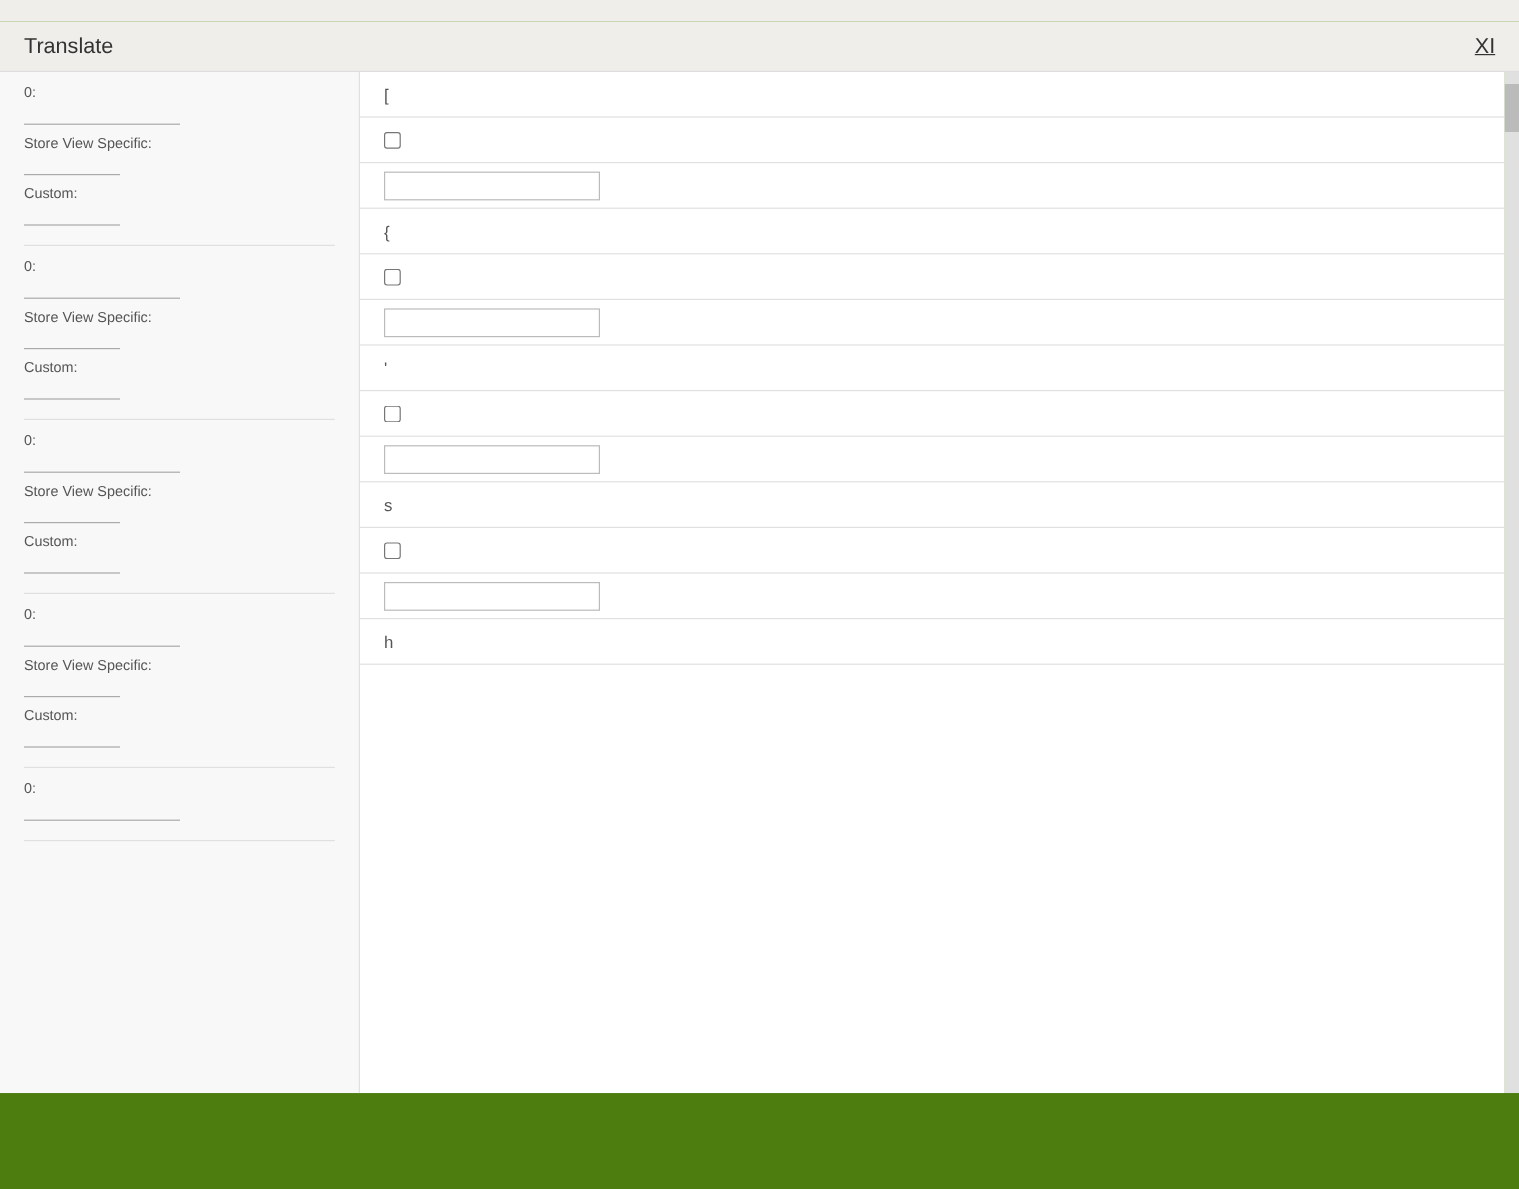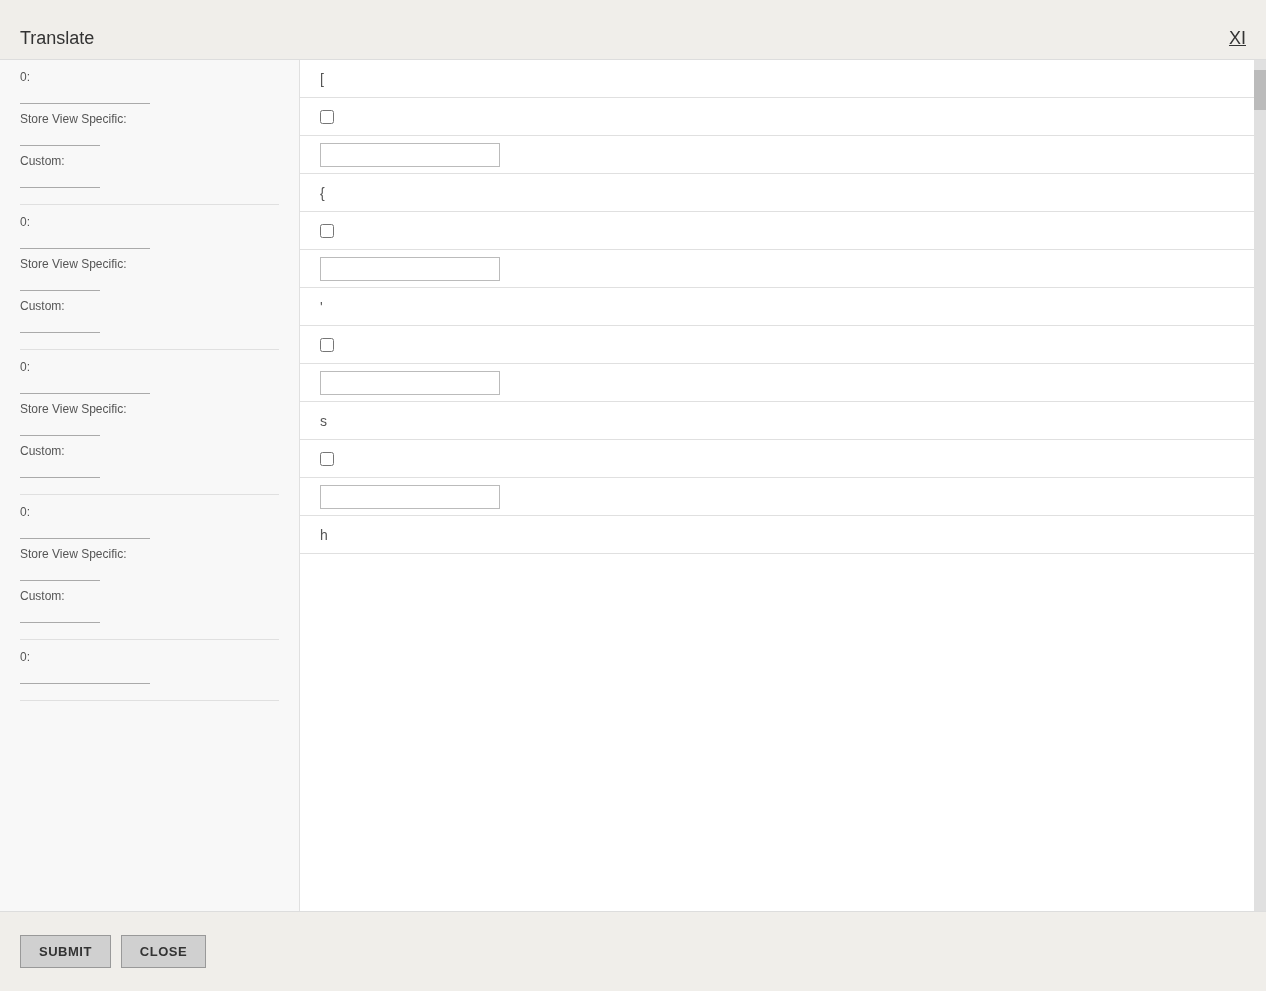--- a/index.html
+++ b/index.html
@@ -294,18 +294,14 @@
           </div>
         </div>
     </div>
 
     <div class="scrollbar-track">
       <div class="scrollbar-thumb"></div>
     </div>
 
   </div>
 
-  <div class="footer-bar">
-    <button class="btn btn-submit">SUBMIT</button>
-    <button class="btn btn-close">CLOSE</button>
-  </div>
 
 </div>
 
 </body></html>

